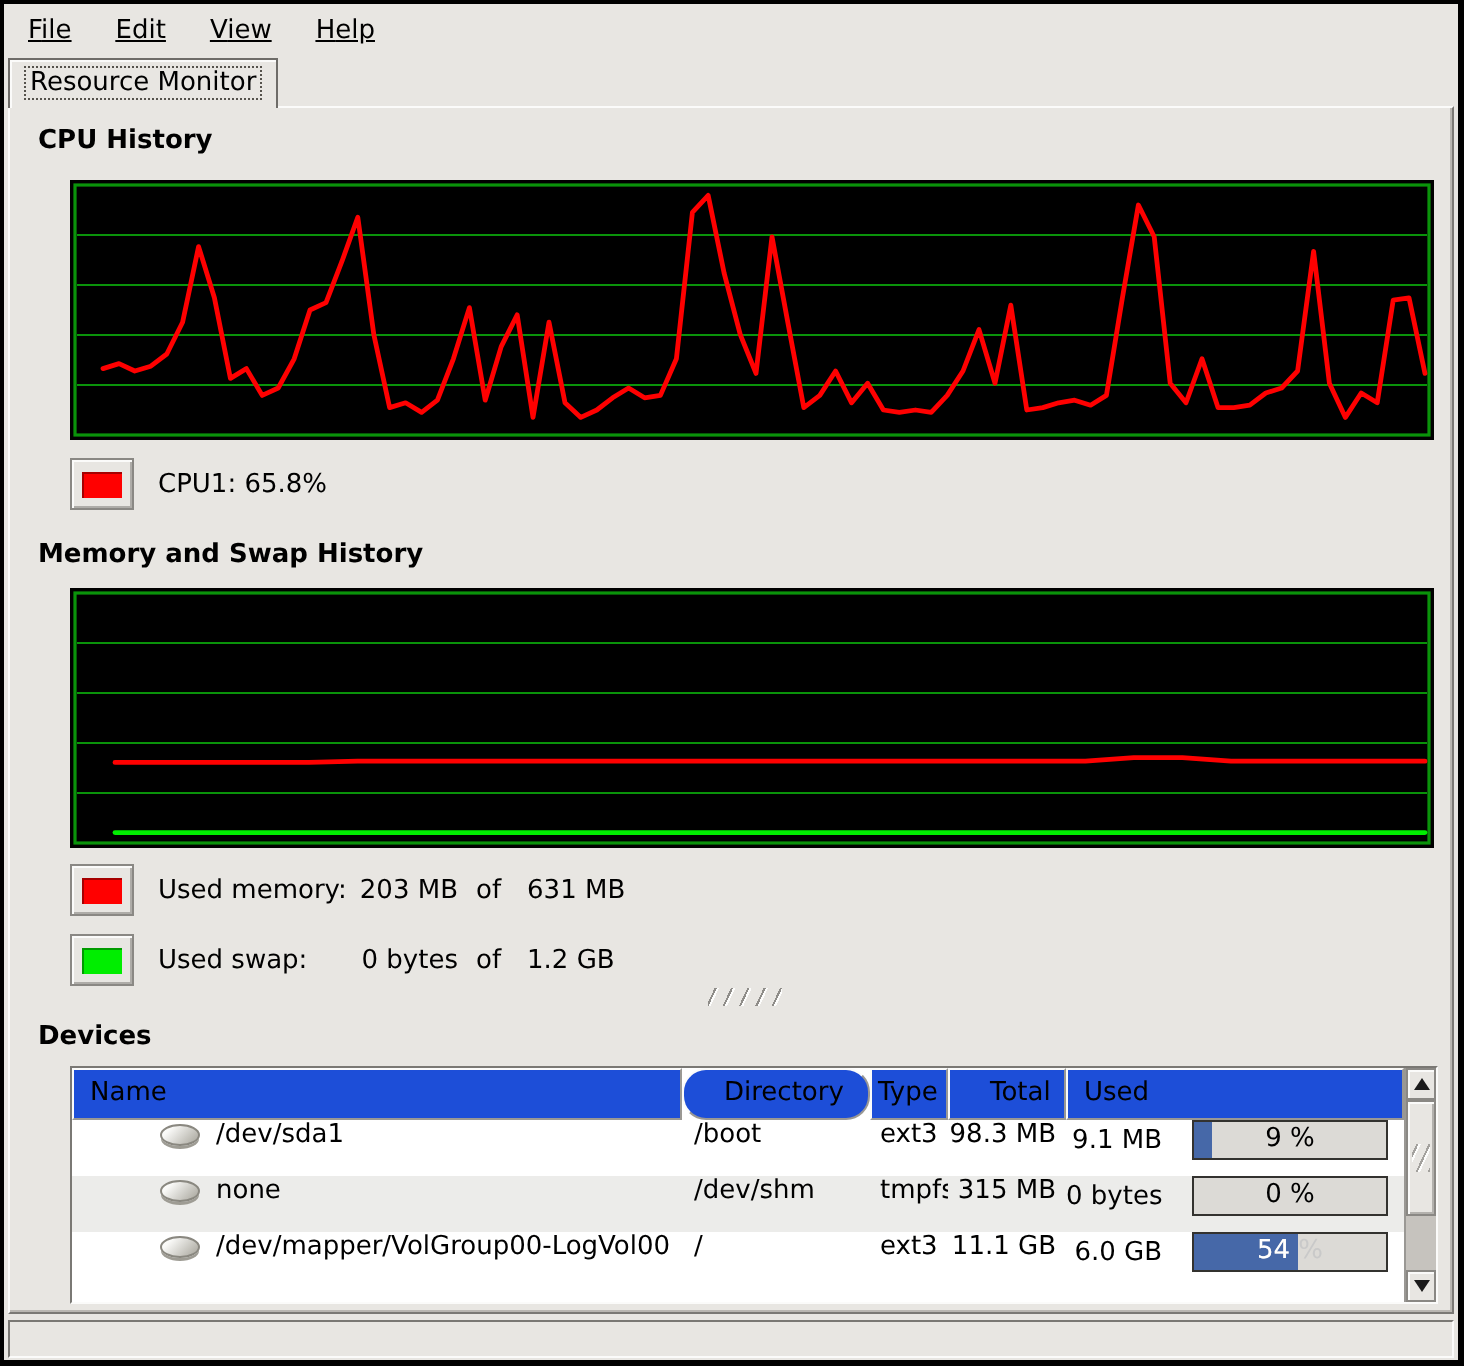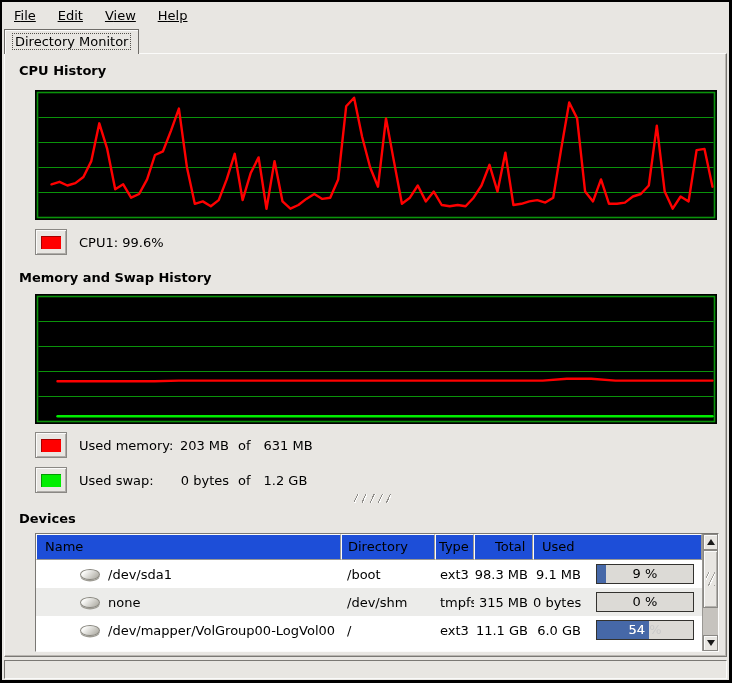--- a/index.html
+++ b/index.html
@@ -77,27 +77,27 @@
     background: #1d4ed8; height: 26px; line-height: 24px;
     border: 1px solid; border-color: #fbfbfa #9a9894 #9a9894 #fbfbfa;
     white-space: nowrap; overflow: hidden;
   }
   .c-name  { width: 305px; flex: 0 0 auto; }
   .c-dir   { width: 94px;  flex: 0 0 auto; }
   .c-type  { width: 39px;  flex: 0 0 auto; }
   .c-total { width: 59px;  flex: 0 0 auto; }
   .c-used  { flex: 1 1 auto; }
   .hdr-cell.c-name  { padding-left: 8px; }
-  .hdr-cell.c-dir   { padding-left: 6px; }
+  .hdr-cell.c-dir   { padding-left: 20px; border-radius: 12px; }
   .hdr-cell.c-type  { padding-left: 3px; }
   .hdr-cell.c-total { padding-left: 20px; }
   .hdr-cell.c-used  { padding-left: 8px; }
 
   .table-viewport { flex: 1 1 auto; background: #fff; }
-  .trow { display: flex; height: 28px; align-items: center; }
+  .trow { display: flex; height: 28px; align-items: flex-start; }
   .trow.alt { background: #ececea; }
   .cell { white-space: nowrap; overflow: hidden; }
   .cell.c-name { padding-left: 44px; display: flex; align-items: center; }
   .disk-icon {
     width: 20px; height: 11px; margin-right: 8px; flex: 0 0 auto;
     border-radius: 50%;
     background: linear-gradient(135deg, #fafaf8 20%, #b6b4ac 85%);
     border: 1px solid #8a8880;
     box-shadow: 0 2px 0 -0.5px #9e9c94;
   }
@@ -146,41 +146,41 @@
 <div class="window">
 
   <div class="menubar">
     <span class="menu-item"><u>F</u><span>ile</span></span>
     <span class="menu-item"><u>E</u><span>dit</span></span>
     <span class="menu-item"><u>V</u><span>iew</span></span>
     <span class="menu-item"><u>H</u><span>elp</span></span>
   </div>
 
   <div class="tabbar">
-    <div class="tab active"><span class="focus-dotted">Directory Monitor</span></div>
+    <div class="tab active"><span class="focus-dotted">Resource Monitor</span></div>
   </div>
 
   <div class="page">
 
     <div class="section-title">CPU History</div>
     <svg class="graph graph-cpu" width="682" height="130">
         <rect x="0" y="0" width="682" height="130" fill="#000000"></rect>
         <rect x="2.5" y="2.5" width="677" height="125" fill="none" stroke="#0a930a" stroke-width="1.6"></rect>
         <line x1="3.5" y1="27.5" x2="678.5" y2="27.5" stroke="#0a930a" stroke-width="1"></line>
         <line x1="3.5" y1="52.5" x2="678.5" y2="52.5" stroke="#0a930a" stroke-width="1"></line>
         <line x1="3.5" y1="77.5" x2="678.5" y2="77.5" stroke="#0a930a" stroke-width="1"></line>
         <line x1="3.5" y1="102.5" x2="678.5" y2="102.5" stroke="#0a930a" stroke-width="1"></line>
         <polyline points="16.5,94.3 24.5,91.8 32.4,95.5 40.4,93.1 48.4,87.0 56.3,71.1 64.3,33.3 72.2,58.9 80.2,99.2 88.2,94.3 96.1,107.7 104.1,104.0 112.1,89.4 120.0,65.0 128.0,61.3 136.0,40.6 143.9,18.6 151.9,77.2 159.8,113.8 167.8,111.4 175.8,116.2 183.7,110.1 191.7,89.4 199.7,63.8 207.6,110.1 215.6,83.3 223.6,67.4 231.5,118.7 239.5,71.1 247.5,111.4 255.4,118.7 263.4,115.0 271.3,108.9 279.3,104.0 287.3,108.9 295.2,107.7 303.2,89.4 311.2,16.2 319.1,7.7 327.1,46.7 335.1,77.2 343.0,96.7 351.0,28.4 358.9,71.1 366.9,113.8 374.9,107.7 382.8,95.5 390.8,111.4 398.8,101.6 406.7,115.0 414.7,116.2 422.7,115.0 430.6,116.2 438.6,107.7 446.5,95.5 454.5,74.8 462.5,101.6 470.4,62.6 478.4,115.0 486.4,113.8 494.3,111.4 502.3,110.1 510.3,112.6 518.2,107.7 526.2,58.9 534.2,12.5 542.1,28.4 550.1,101.6 558.0,111.4 566.0,89.4 574.0,113.8 581.9,113.8 589.9,112.6 597.9,106.5 605.8,104.0 613.8,95.5 621.8,35.7 629.7,101.6 637.7,118.7 645.6,106.5 653.6,111.4 661.6,60.1 669.5,58.9 677.5,96.7" fill="none" stroke="#ff0000" stroke-width="2.4" stroke-linejoin="round" stroke-linecap="round"></polyline>
       </svg>
 
     <div class="legend-row legend-cpu">
       <span class="swatch-btn">
           <span class="swatch" style="background: rgb(255, 0, 0);"></span>
         </span>
-      <span class="legend-label">CPU1: 99.6%</span>
+      <span class="legend-label">CPU1: 65.8%</span>
     </div>
 
     <div class="section-title" style="margin-top:15px;">Memory and Swap History</div>
     <svg class="graph graph-mem" width="682" height="130">
         <rect x="0" y="0" width="682" height="130" fill="#000000"></rect>
         <rect x="2.5" y="2.5" width="677" height="125" fill="none" stroke="#0a930a" stroke-width="1.6"></rect>
         <line x1="3.5" y1="27.5" x2="678.5" y2="27.5" stroke="#0a930a" stroke-width="1"></line>
         <line x1="3.5" y1="52.5" x2="678.5" y2="52.5" stroke="#0a930a" stroke-width="1"></line>
         <line x1="3.5" y1="77.5" x2="678.5" y2="77.5" stroke="#0a930a" stroke-width="1"></line>
         <line x1="3.5" y1="102.5" x2="678.5" y2="102.5" stroke="#0a930a" stroke-width="1"></line>

